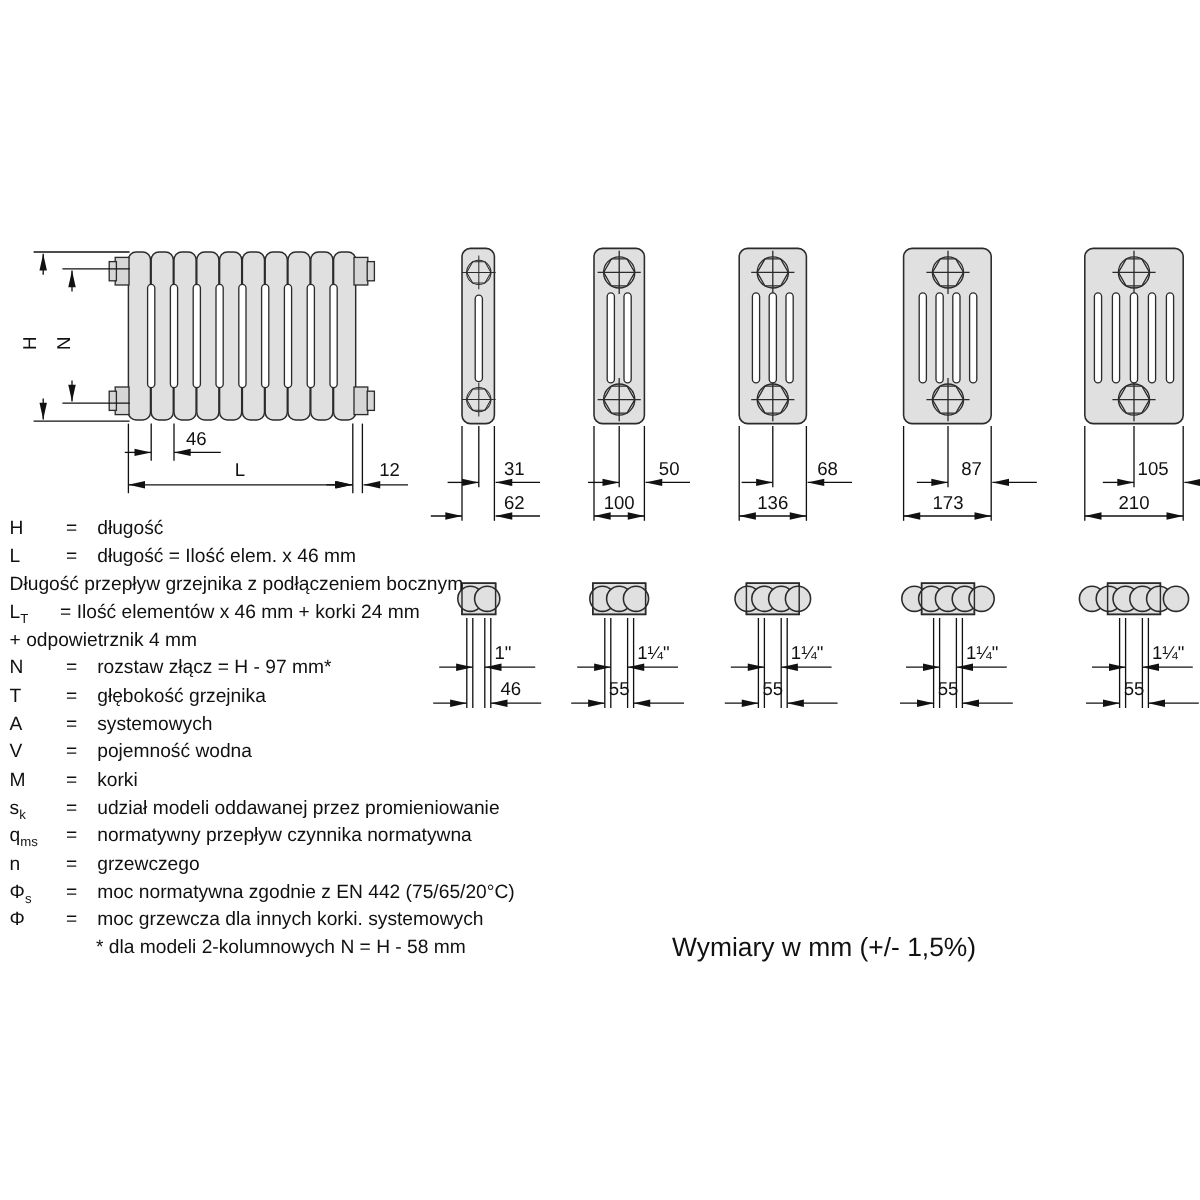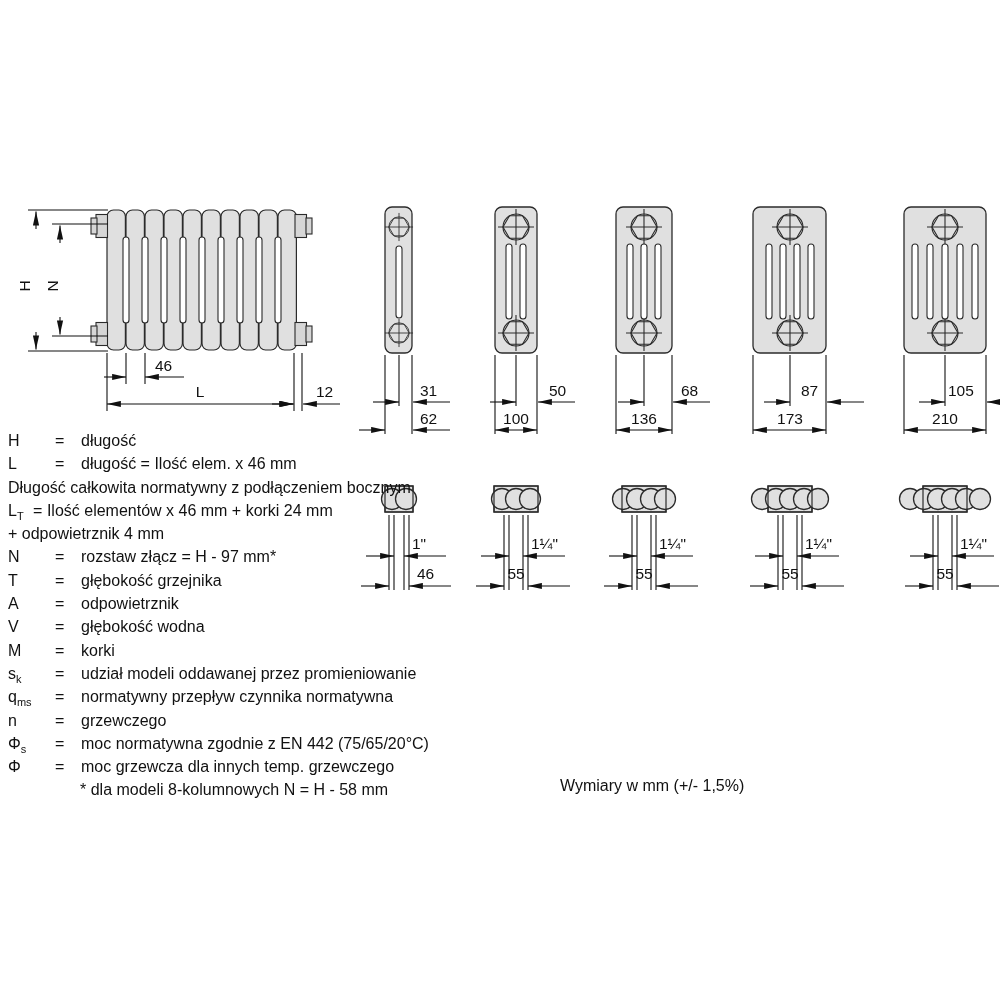--- a/index.html
+++ b/index.html
@@ -16,22 +16,22 @@
   .fit{fill:none;stroke:#2b2b2b;stroke-width:1.1;}
   .dl{stroke:#111;stroke-width:1.1;fill:none;}
   .dt{font-family:"Liberation Sans",sans-serif;font-size:15.5px;fill:#111;}
 
   
   .legend{position:absolute;left:8px;top:429px;width:580px;font-size:16px;line-height:23.3px;}
   .lrow{display:grid;grid-template-columns:47px 26px auto;height:23.3px;white-space:nowrap;}
   .lrow.full{display:block;height:23.3px;}
   .lrow.indent{display:block;height:23.3px;padding-left:72px;}
   .lrow sub{font-size:11px;}
-  .lrow .gap{margin-left:5px;}
-  .note{position:absolute;left:560px;top:777px;font-size:16px;white-space:nowrap;}
+  .lrow .gap{margin-left:22px;}
+  .note{position:absolute;left:560px;top:777px;font-size:22px;white-space:nowrap;}
 </style>
 </head>
 <body>
 
 <div class="page">
 
 <svg class="drawing" viewBox="0 0 1000 1000">
   <defs>
     <marker id="ah" markerWidth="15" markerHeight="7" refX="14.2" refY="3.5" orient="auto-start-reverse" markerUnits="userSpaceOnUse">
       <path d="M0.3,0.4 L14.2,3.5 L0.3,6.6 Z" fill="#111"></path>
@@ -310,21 +310,21 @@
     <span><span>H</span><sub></sub></span>
     <span>=</span>
     <span>długość</span>
   </div>
   <div class="lrow">
     <span><span>L</span><sub></sub></span>
     <span>=</span>
     <span>długość = Ilość elem. x 46 mm</span>
   </div>
   <div class="lrow full">
-    <span>Długość całkowita normatywny z podłączeniem bocznym</span>
+    <span>Długość przepływ grzejnika z podłączeniem bocznym</span>
   </div>
   <div class="lrow full">
     <span><span>L</span><sub>T</sub></span>
     <span class="gap">= Ilość elementów x 46 mm + korki 24 mm</span>
   </div>
   <div class="lrow full">
     <span>+ odpowietrznik 4 mm</span>
   </div>
   <div class="lrow">
     <span><span>N</span><sub></sub></span>
@@ -332,26 +332,26 @@
     <span>rozstaw złącz = H - 97 mm*</span>
   </div>
   <div class="lrow">
     <span><span>T</span><sub></sub></span>
     <span>=</span>
     <span>głębokość grzejnika</span>
   </div>
   <div class="lrow">
     <span><span>A</span><sub></sub></span>
     <span>=</span>
-    <span>odpowietrznik</span>
+    <span>systemowych</span>
   </div>
   <div class="lrow">
     <span><span>V</span><sub></sub></span>
     <span>=</span>
-    <span>głębokość wodna</span>
+    <span>pojemność wodna</span>
   </div>
   <div class="lrow">
     <span><span>M</span><sub></sub></span>
     <span>=</span>
     <span>korki</span>
   </div>
   <div class="lrow">
     <span><span>s</span><sub>k</sub></span>
     <span>=</span>
     <span>udział modeli oddawanej przez promieniowanie</span>
@@ -367,22 +367,22 @@
     <span>grzewczego</span>
   </div>
   <div class="lrow">
     <span><span>Φ</span><sub>s</sub></span>
     <span>=</span>
     <span>moc normatywna zgodnie z EN 442 (75/65/20°C)</span>
   </div>
   <div class="lrow">
     <span><span>Φ</span><sub></sub></span>
     <span>=</span>
-    <span>moc grzewcza dla innych temp. grzewczego</span>
+    <span>moc grzewcza dla innych korki. systemowych</span>
   </div>
   <div class="lrow indent">
-    <span>* dla modeli 8-kolumnowych N = H - 58 mm</span>
+    <span>* dla modeli 2-kolumnowych N = H - 58 mm</span>
   </div>
 </div>
 
 <div class="note">Wymiary w mm (+/- 1,5%)</div>
 
 </div>
 
 </body></html>

